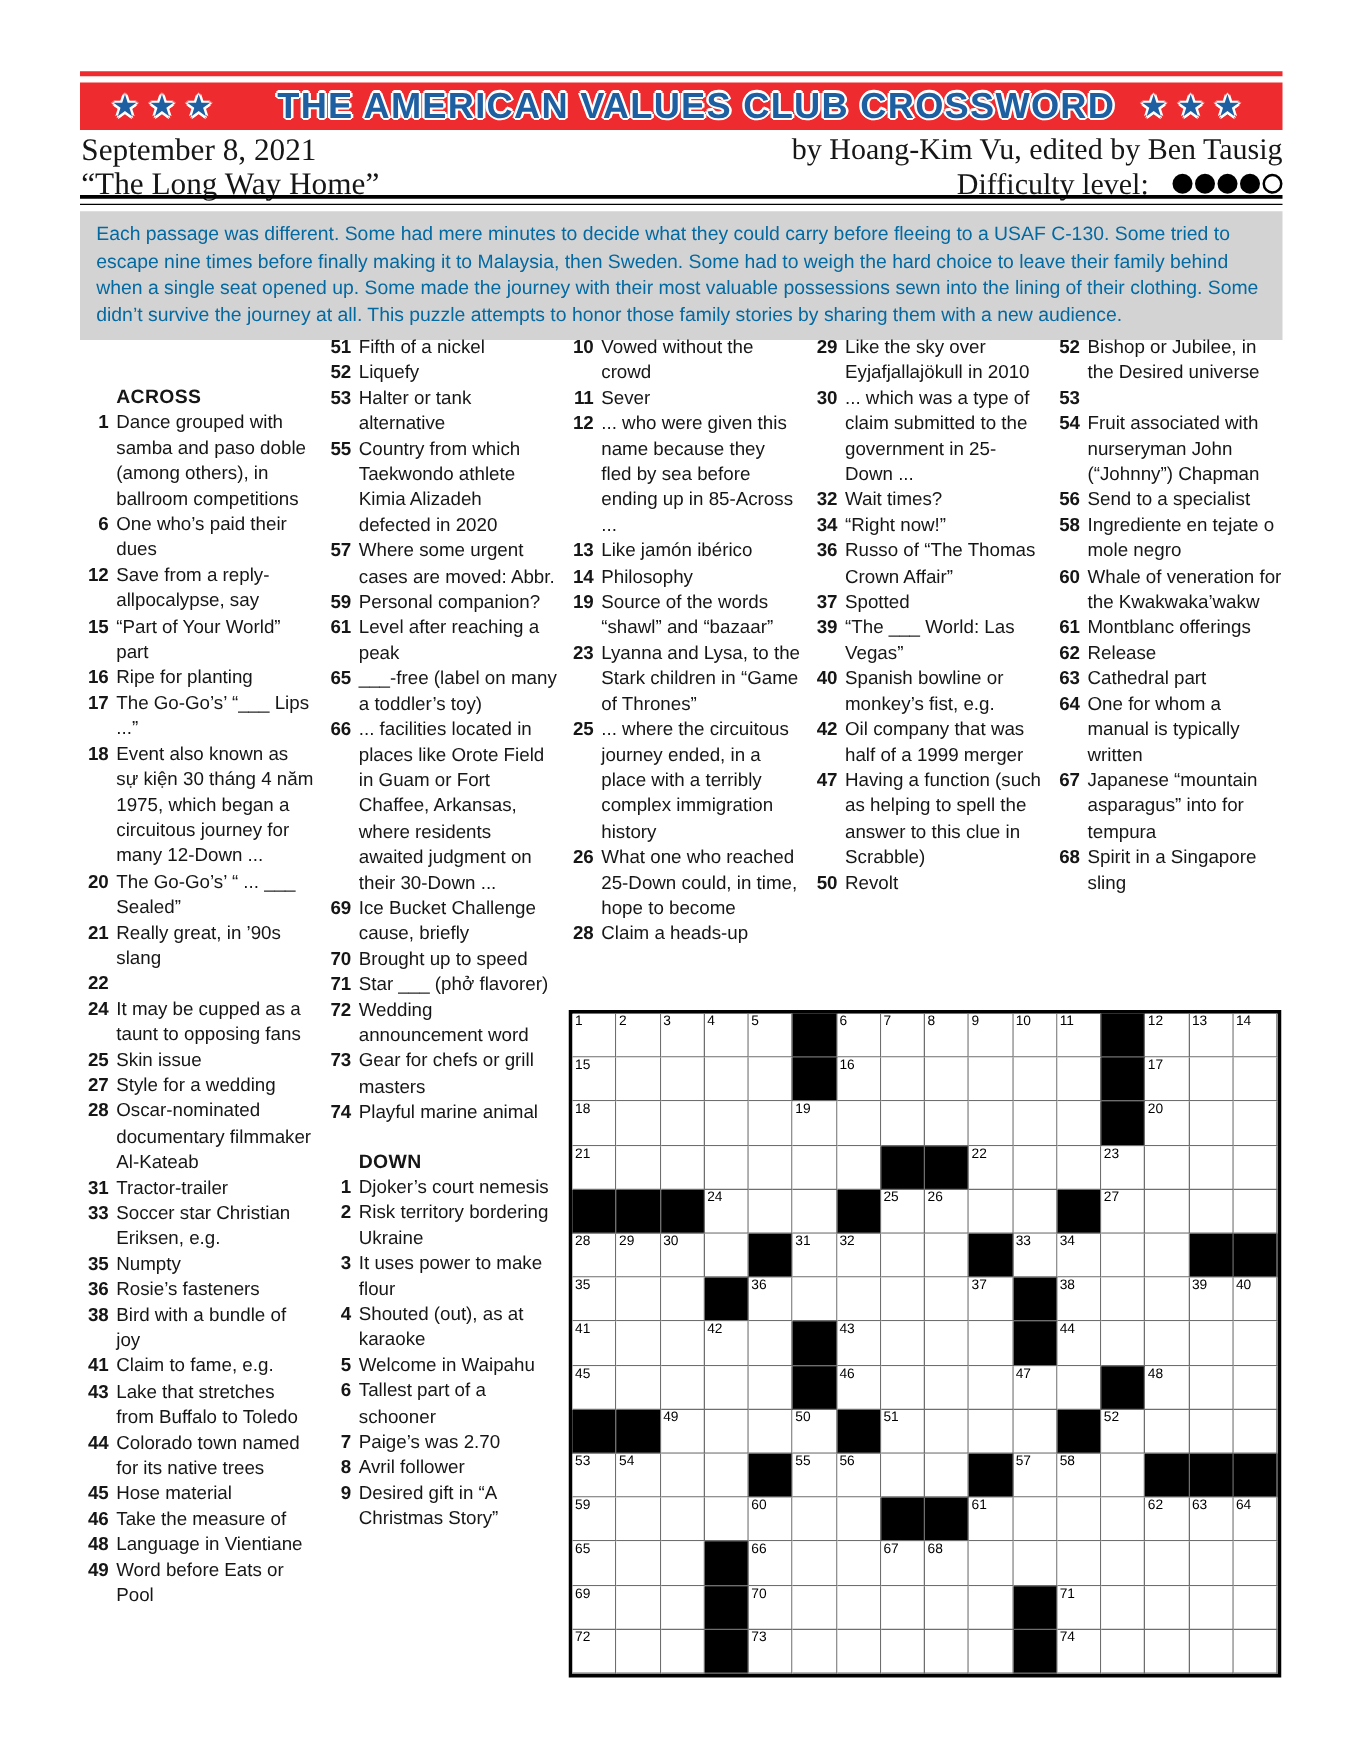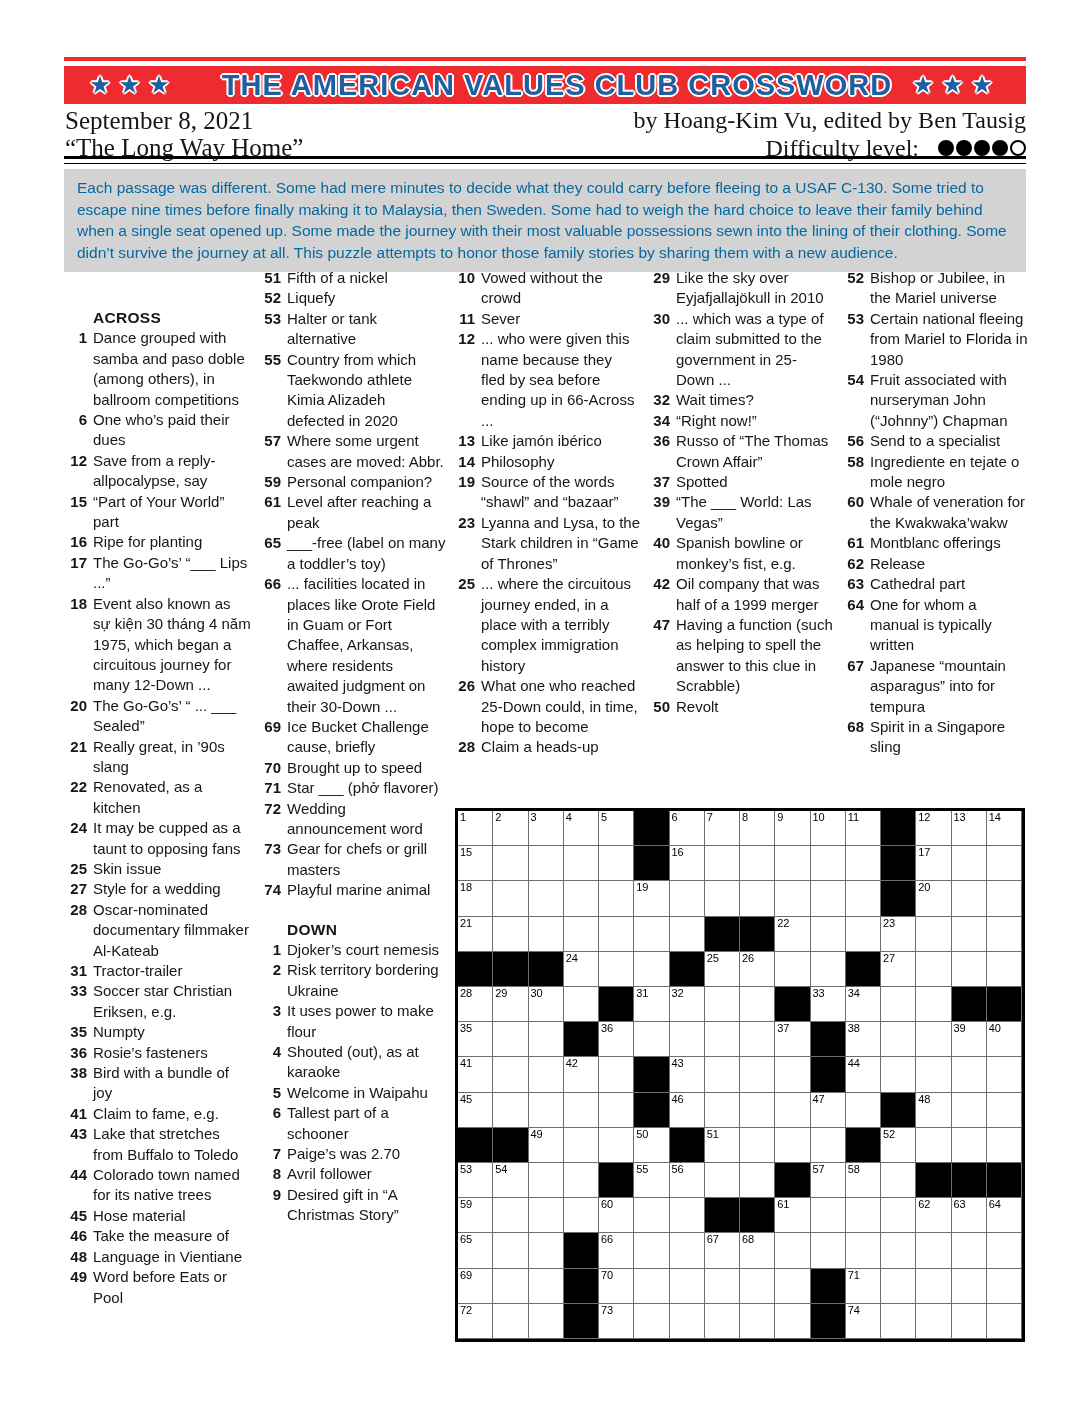--- a/index.html
+++ b/index.html
@@ -121,21 +121,20 @@
       <div class="clue">
         <span class="cnum">20</span>
         <span class="ctext">The Go-Go’s’ “ ... ___ Sealed”</span>
       </div>
       <div class="clue">
         <span class="cnum">21</span>
         <span class="ctext">Really great, in ’90s slang</span>
       </div>
       <div class="clue">
         <span class="cnum">22</span>
-        <span class="ctext">Renovated, as a kitchen</span>
       </div>
       <div class="clue">
         <span class="cnum">24</span>
         <span class="ctext">It may be cupped as a taunt to opposing fans</span>
       </div>
       <div class="clue">
         <span class="cnum">25</span>
         <span class="ctext">Skin issue</span>
       </div>
       <div class="clue">
@@ -304,21 +303,21 @@
       <div class="clue">
         <span class="cnum">10</span>
         <span class="ctext">Vowed without the crowd</span>
       </div>
       <div class="clue">
         <span class="cnum">11</span>
         <span class="ctext">Sever</span>
       </div>
       <div class="clue">
         <span class="cnum">12</span>
-        <span class="ctext">... who were given this name because they fled by sea before ending up in 66-Across ...</span>
+        <span class="ctext">... who were given this name because they fled by sea before ending up in 85-Across ...</span>
       </div>
       <div class="clue">
         <span class="cnum">13</span>
         <span class="ctext">Like jamón ibérico</span>
       </div>
       <div class="clue">
         <span class="cnum">14</span>
         <span class="ctext">Philosophy</span>
       </div>
       <div class="clue">
@@ -388,25 +387,24 @@
       <div class="clue">
         <span class="cnum">50</span>
         <span class="ctext">Revolt</span>
       </div>
     </div>
 </div>
 <div class="clue-col" id="col5">
   <div>
       <div class="clue">
         <span class="cnum">52</span>
-        <span class="ctext">Bishop or Jubilee, in the Mariel universe</span>
+        <span class="ctext">Bishop or Jubilee, in the Desired universe</span>
       </div>
       <div class="clue">
         <span class="cnum">53</span>
-        <span class="ctext">Certain national fleeing from Mariel to Florida in 1980</span>
       </div>
       <div class="clue">
         <span class="cnum">54</span>
         <span class="ctext">Fruit associated with nurseryman John (“Johnny”) Chapman</span>
       </div>
       <div class="clue">
         <span class="cnum">56</span>
         <span class="ctext">Send to a specialist</span>
       </div>
       <div class="clue">

